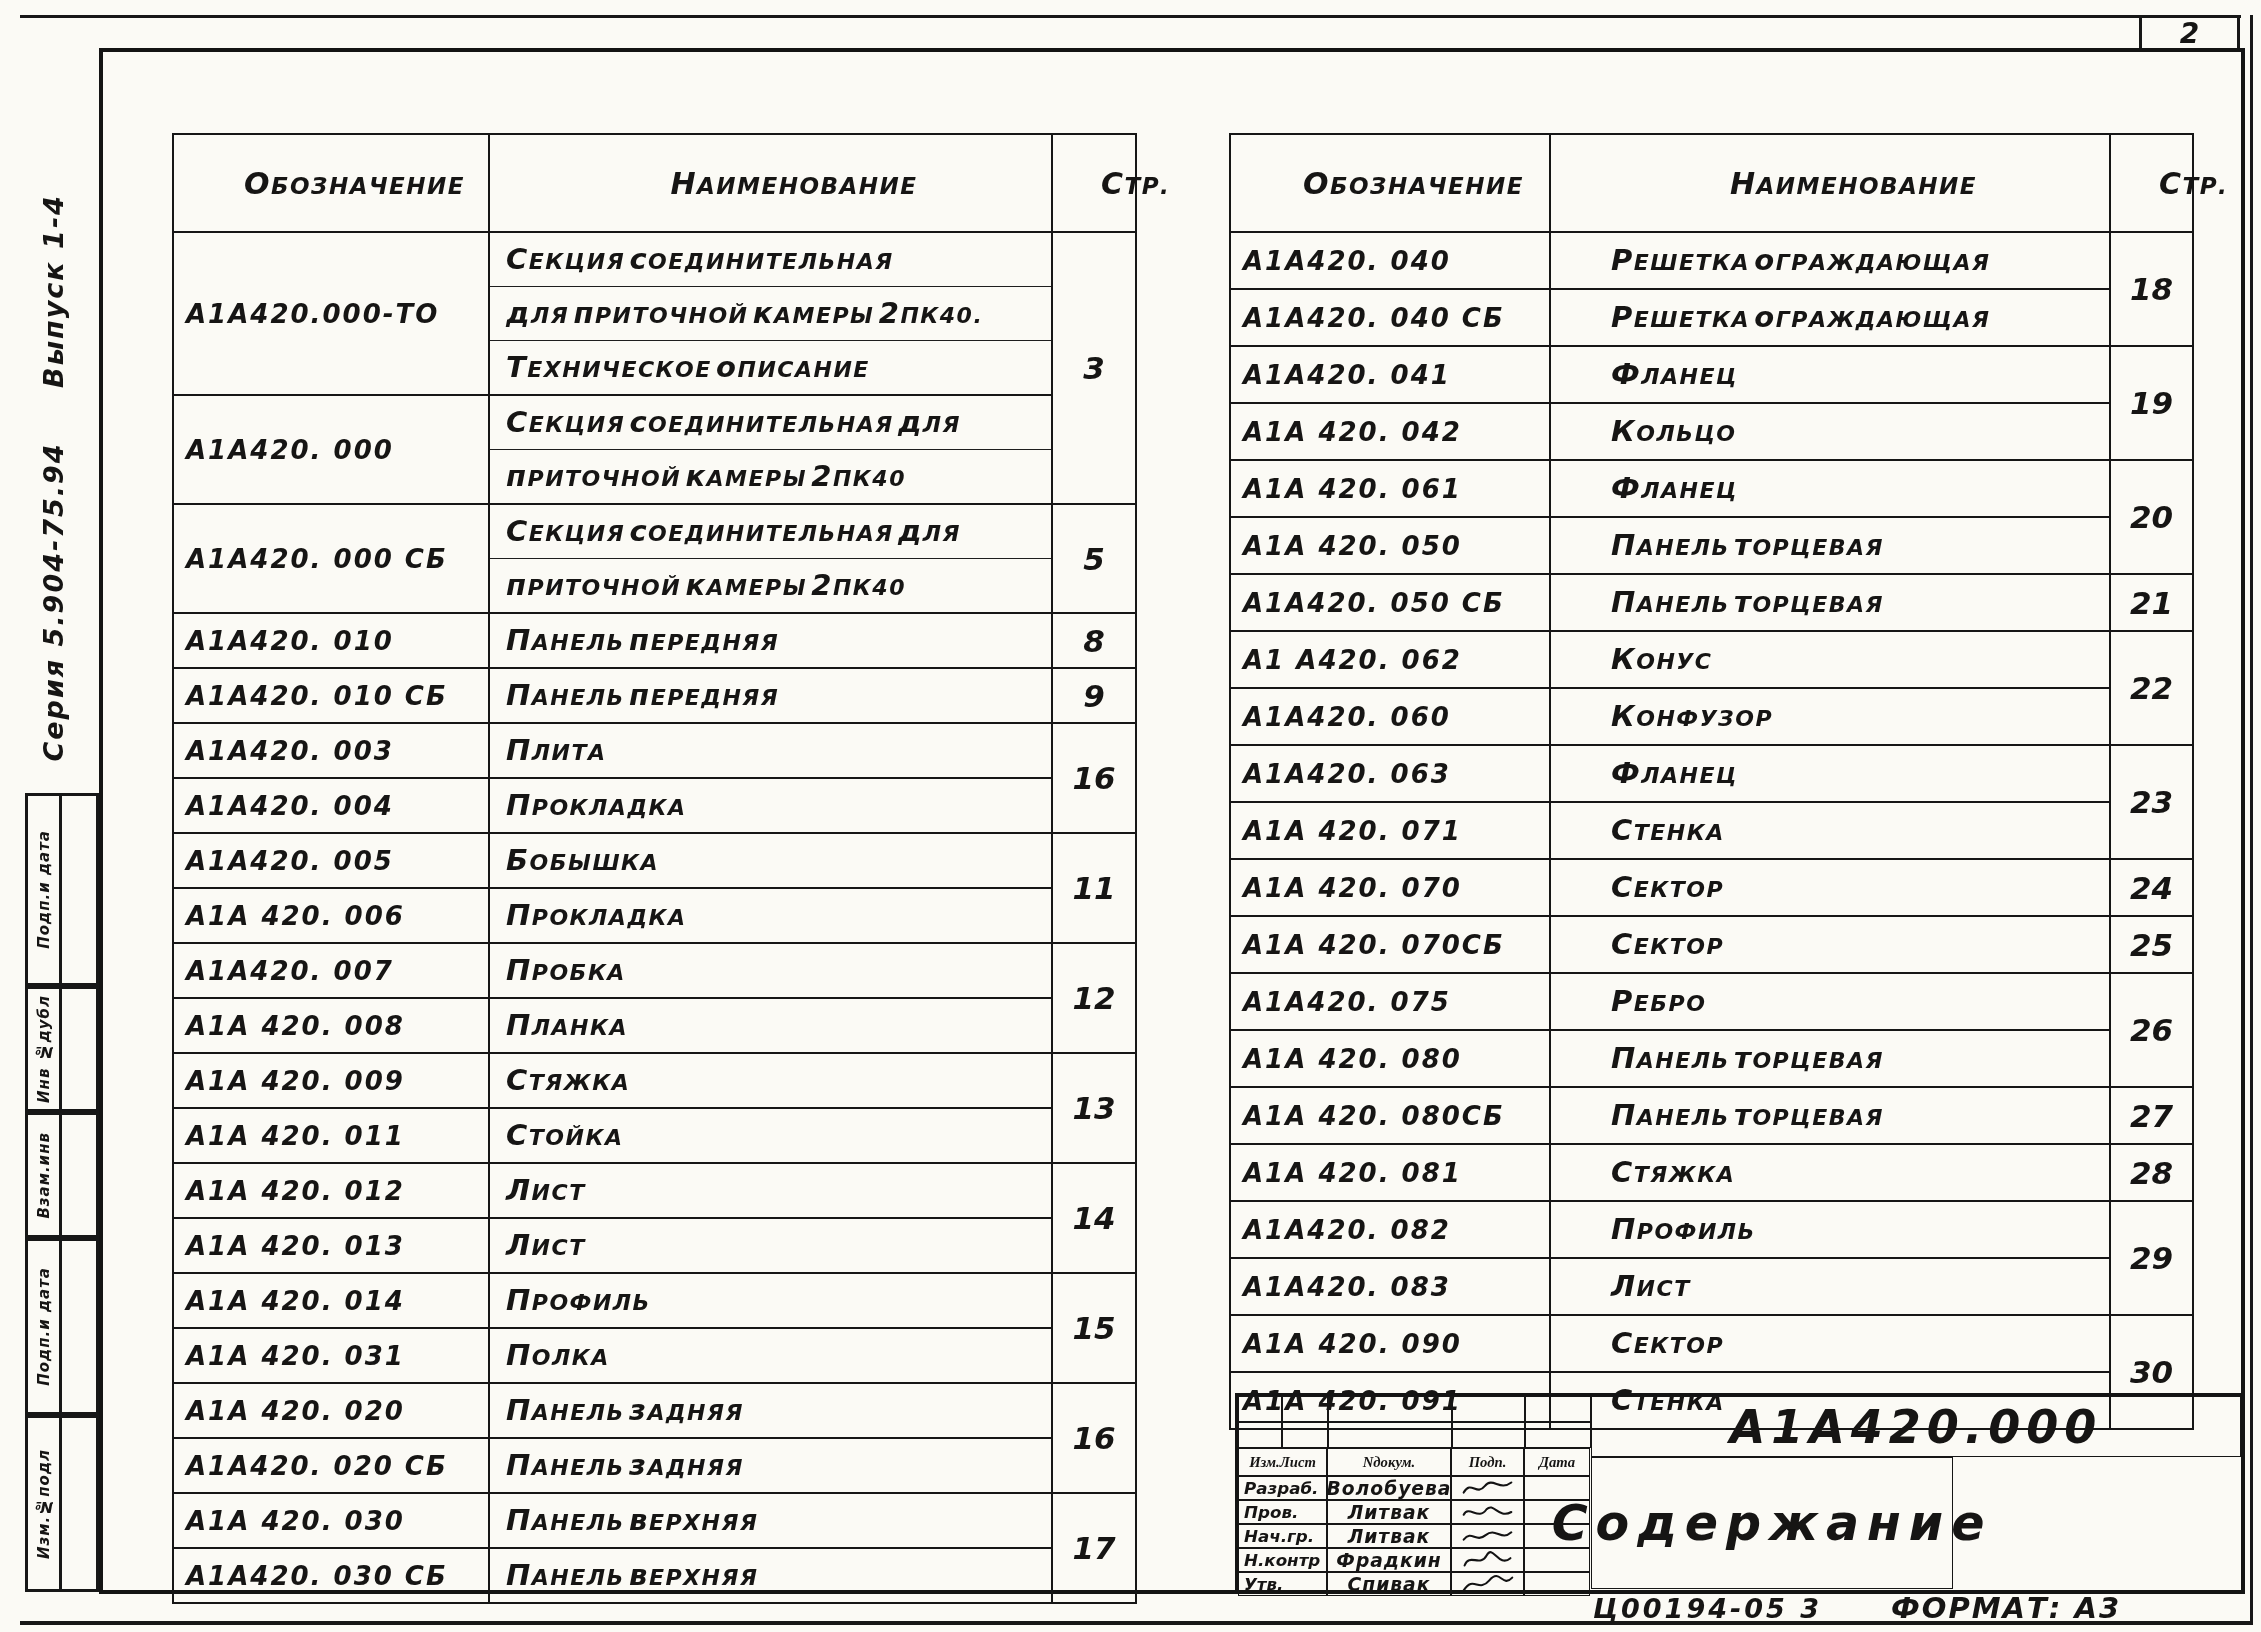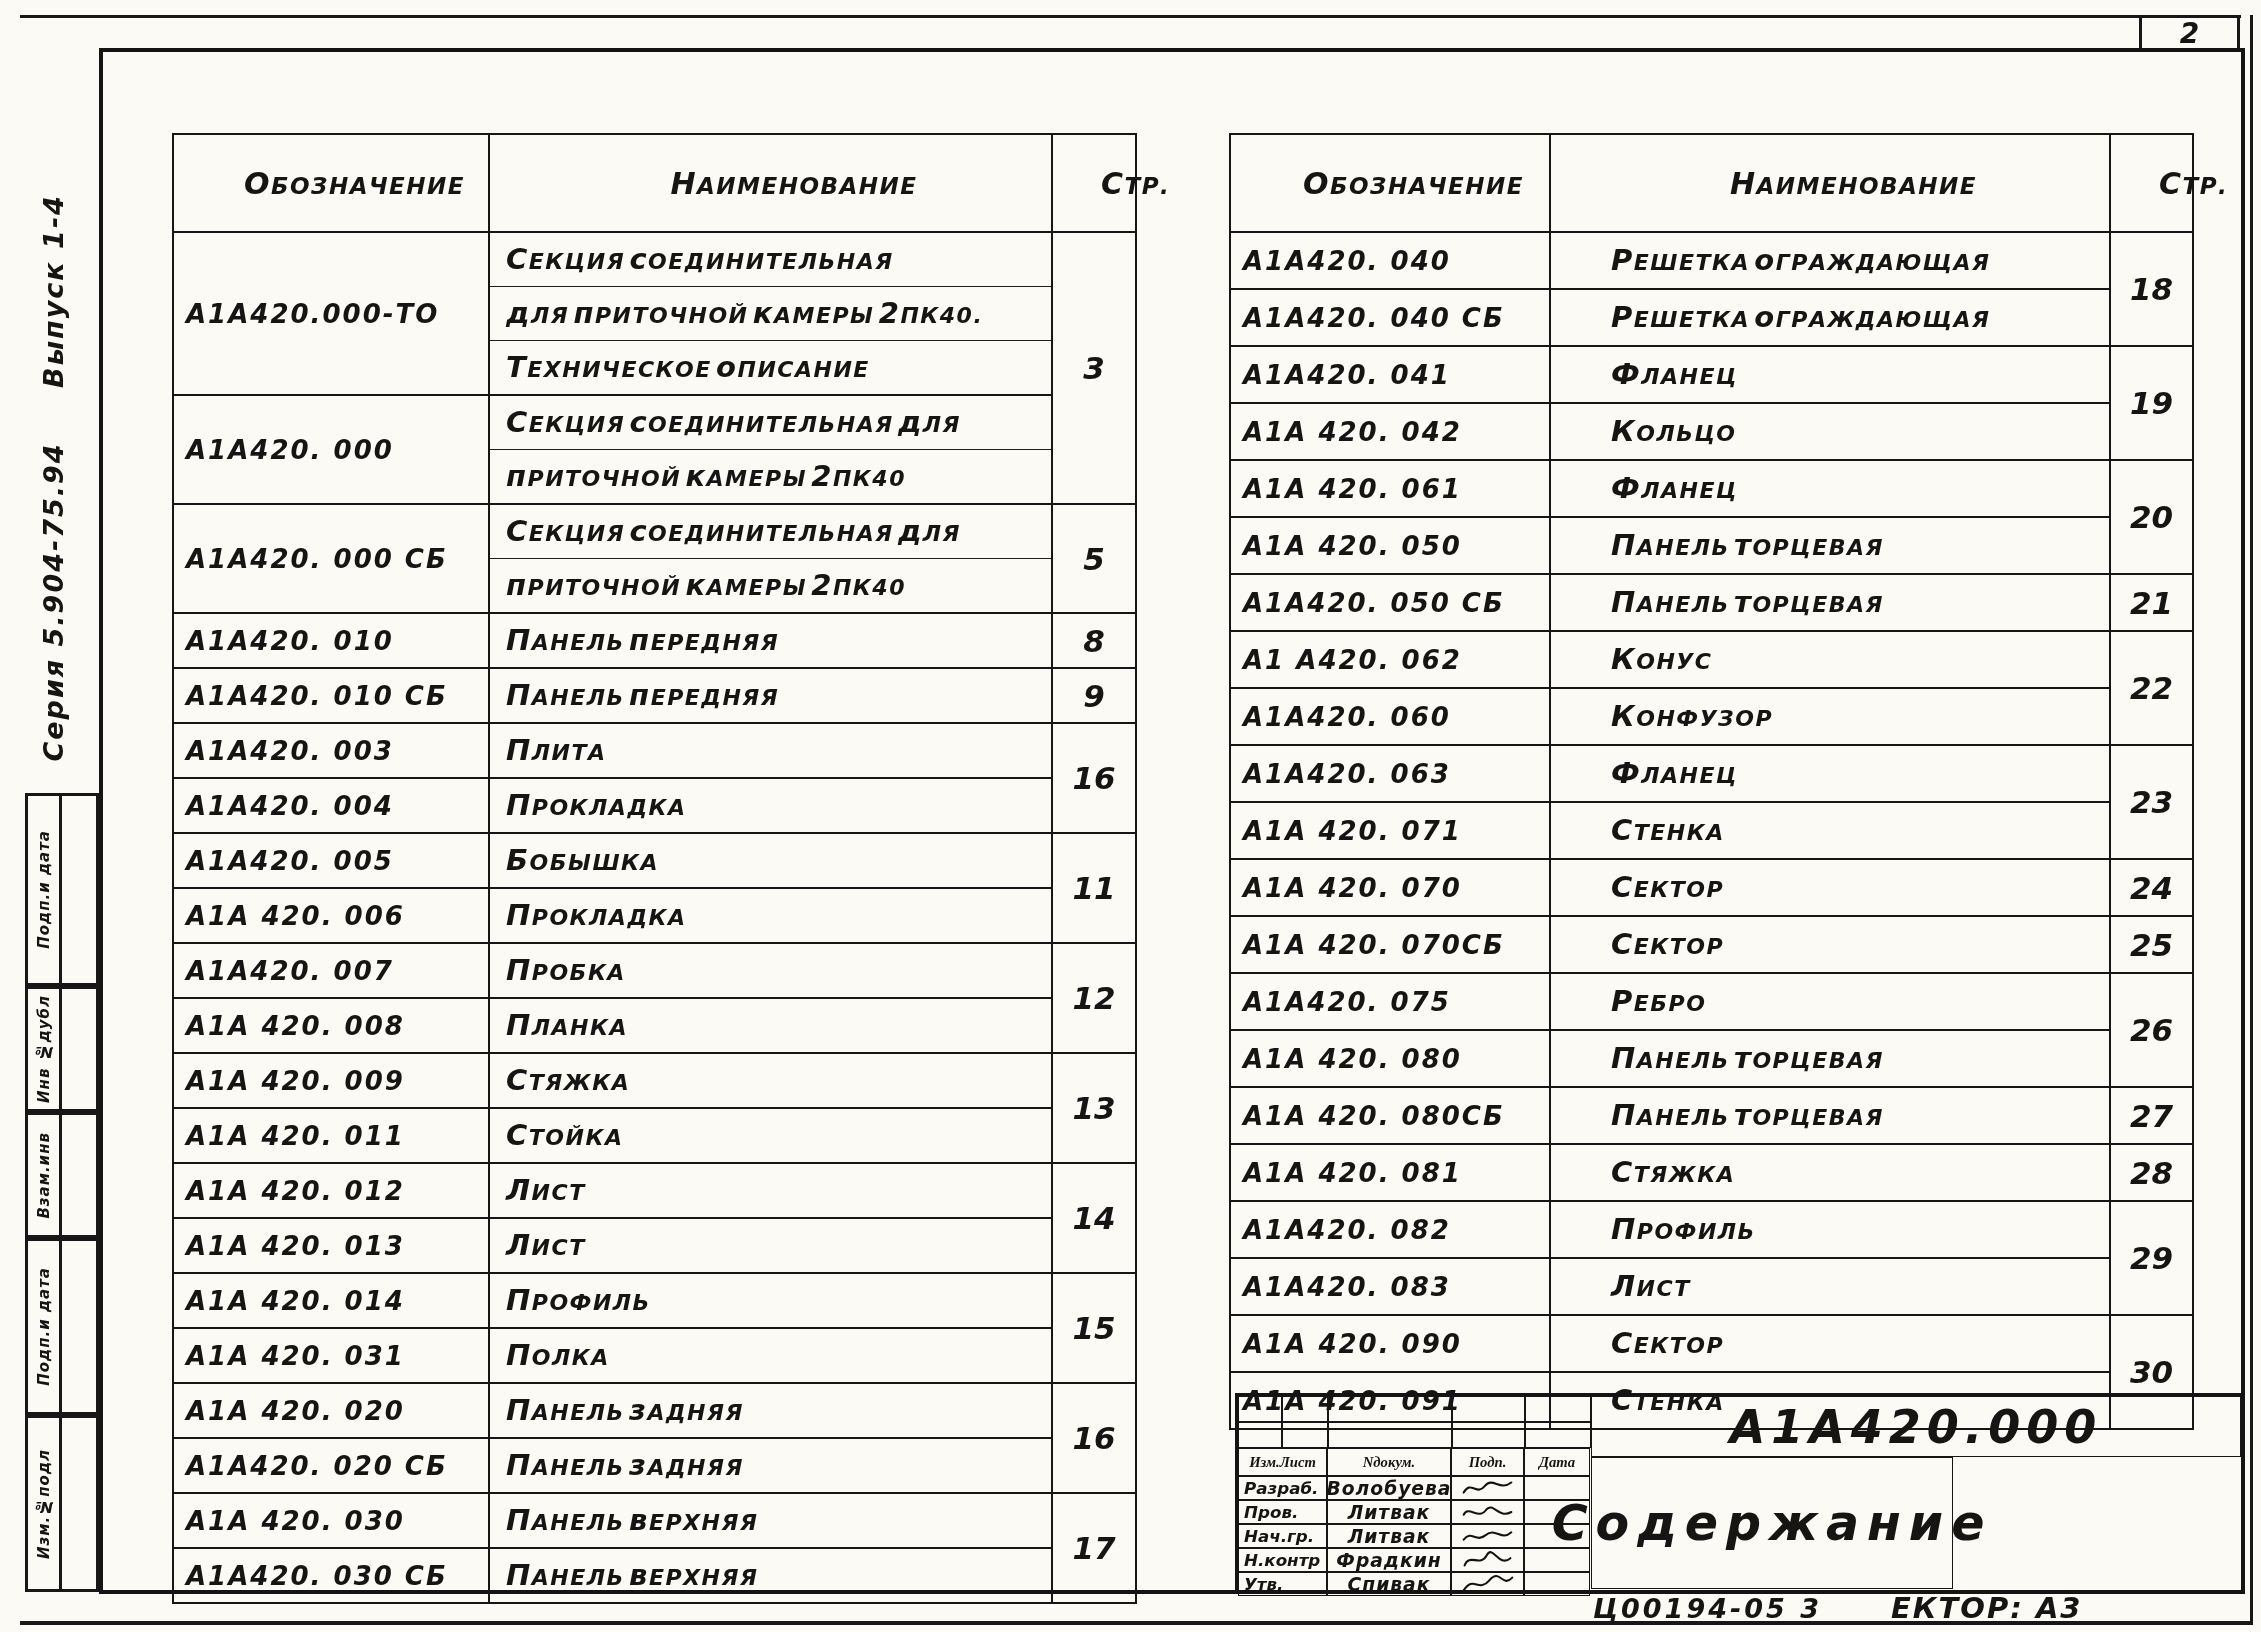--- a/index.html
+++ b/index.html
@@ -499,14 +499,14 @@
           </svg>
         </div>
         <div class="sc" style="width: 66px;"></div>
       </div>
     </div>
   <div class="cell" id="tb-code">А1А420.000</div>
   <div class="cell" id="tb-title">Содержание</div>
 </div>
 
 <div class="abs" id="inv-num">Ц00194-05  3</div>
-<div class="abs" id="format-note">ЕКТОР: А3</div>
+<div class="abs" id="format-note">ФОРМАТ: А3</div>
 
 
 </body></html>

